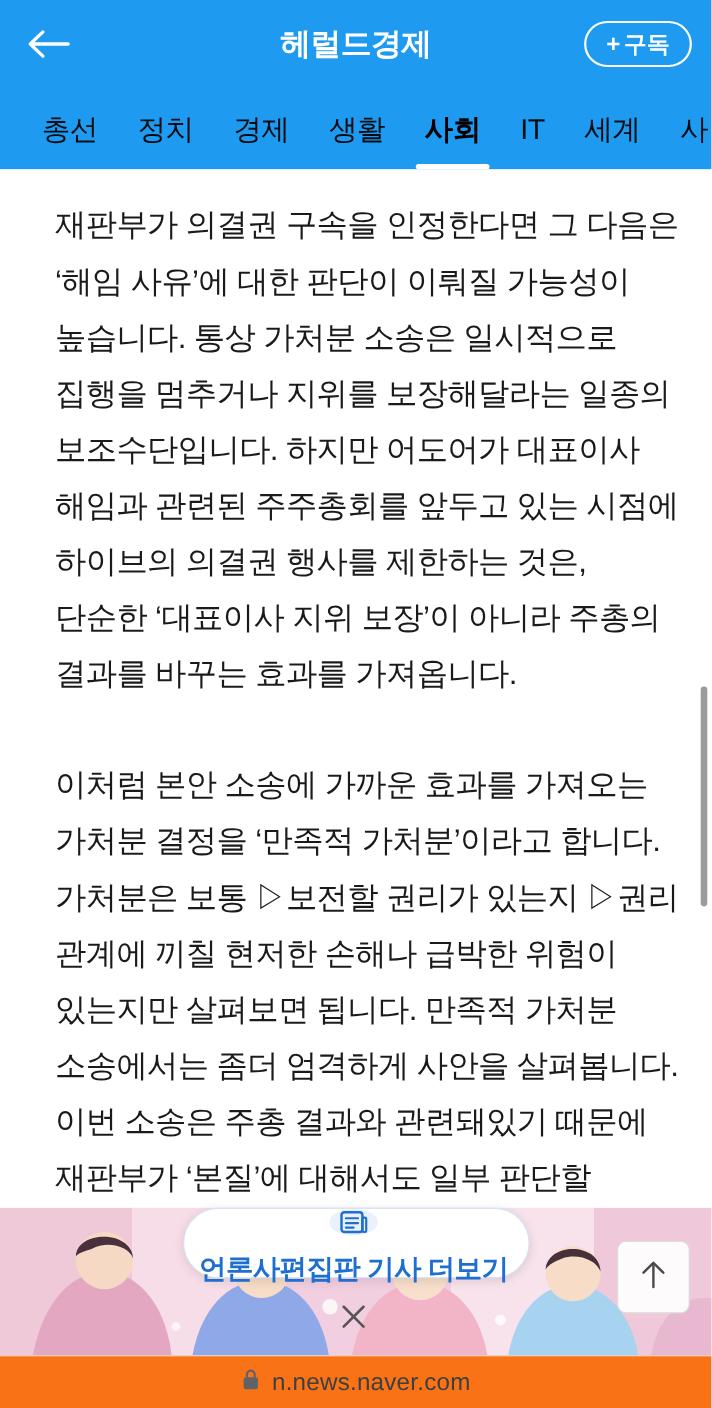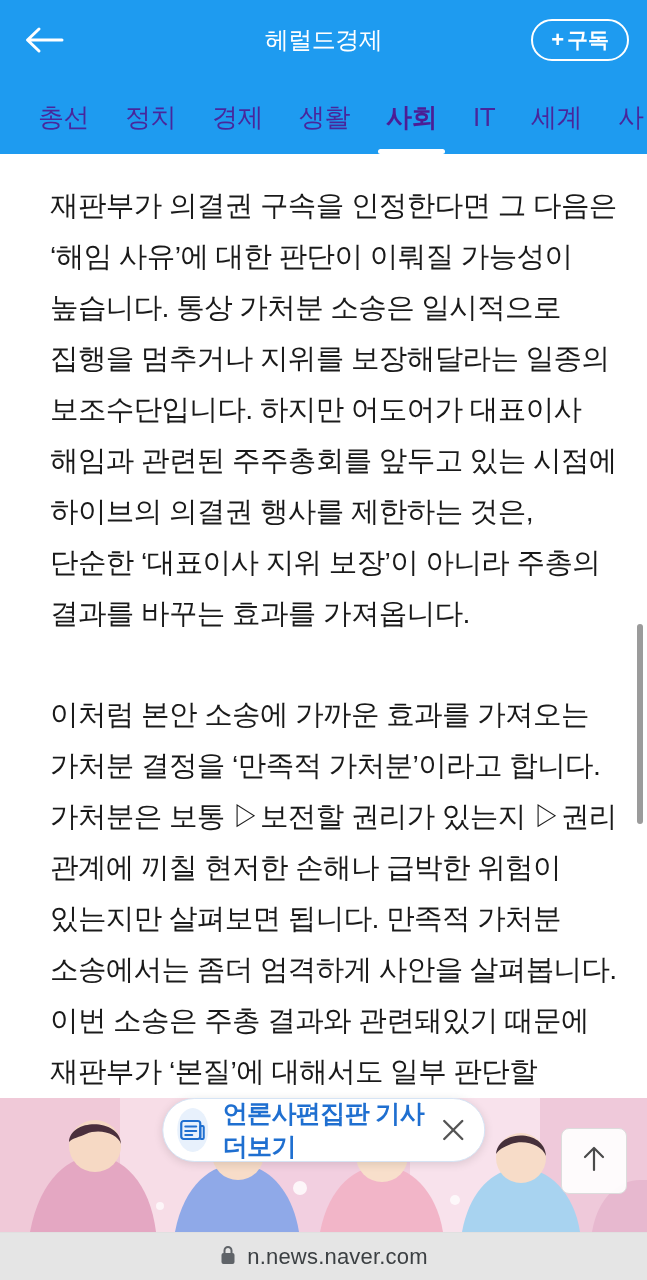--- a/index.html
+++ b/index.html
@@ -36,22 +36,22 @@
     width: 52px;
     height: 52px;
     display: flex;
     align-items: center;
     justify-content: center;
     cursor: pointer;
   }
   .back-btn svg { display: block; }
   .header-title {
     color: #ffffff;
-    font-size: 24px;
-    font-weight: normal;
+    font-size: 28px;
+    font-weight: bold;
     letter-spacing: -0.5px;
   }
   .subscribe-btn {
     position: absolute;
     right: 18px;
     top: 50%;
     transform: translateY(-50%);
     height: 42px;
     padding: 0 18px;
     border: 2px solid #ffffff;
@@ -77,21 +77,21 @@
     overflow: hidden;
     padding-left: 20px;
   }
   .tab {
     position: relative;
     flex: 0 0 auto;
     padding: 0 18px;
     display: flex;
     align-items: center;
     justify-content: center;
-    color: #4c1d95;
+    color: #000000;
     font-size: 26px;
     letter-spacing: -0.5px;
     cursor: pointer;
     white-space: nowrap;
     opacity: 0.92;
   }
   .tab.active {
     font-weight: bold;
     opacity: 1;
   }
@@ -144,20 +144,21 @@
     display: flex;
     align-items: center;
     gap: 14px;
     background: #ffffff;
     border: 1px solid #d6e4f5;
     border-radius: 34px;
     height: 64px;
     padding: 0 18px 0 14px;
     box-shadow: 0 2px 10px rgba(0,0,0,0.12);
     z-index: 5;
+    flex-direction: column;
   }
   .press-icon {
     width: 44px;
     height: 44px;
     border-radius: 50%;
     background: #e8f1fc;
     display: flex;
     align-items: center;
     justify-content: center;
   }
@@ -205,21 +206,21 @@
     z-index: 6;
   }
 
   
   .urlbar {
     position: absolute;
     left: 0;
     bottom: 0;
     width: 100%;
     height: 48px;
-    background: #e5e5e5;
+    background: #f97316;
     display: flex;
     align-items: center;
     justify-content: center;
     gap: 10px;
     border-top: 1px solid #e0e0e0;
   }
   .url-text {
     color: #3c4043;
     font-size: 22px;
     letter-spacing: 0.2px;

